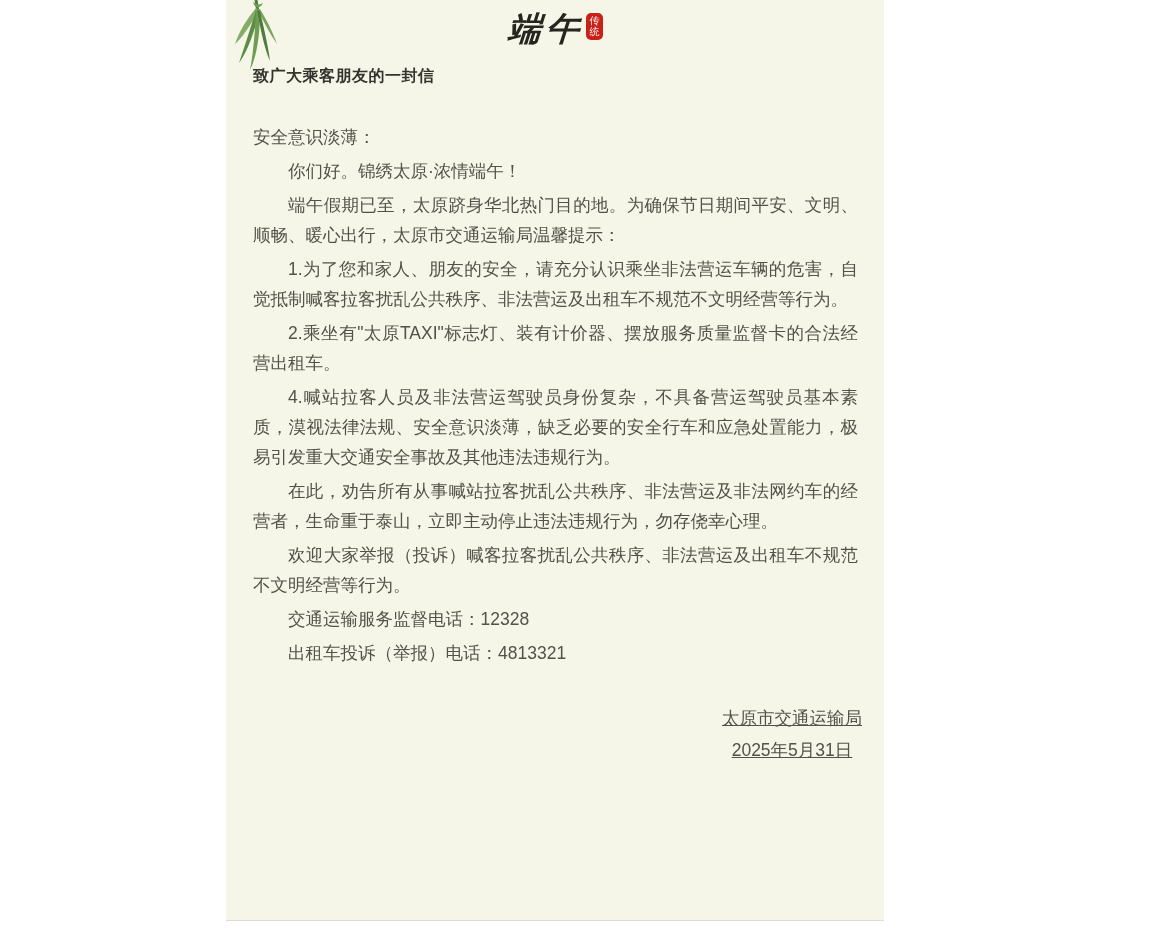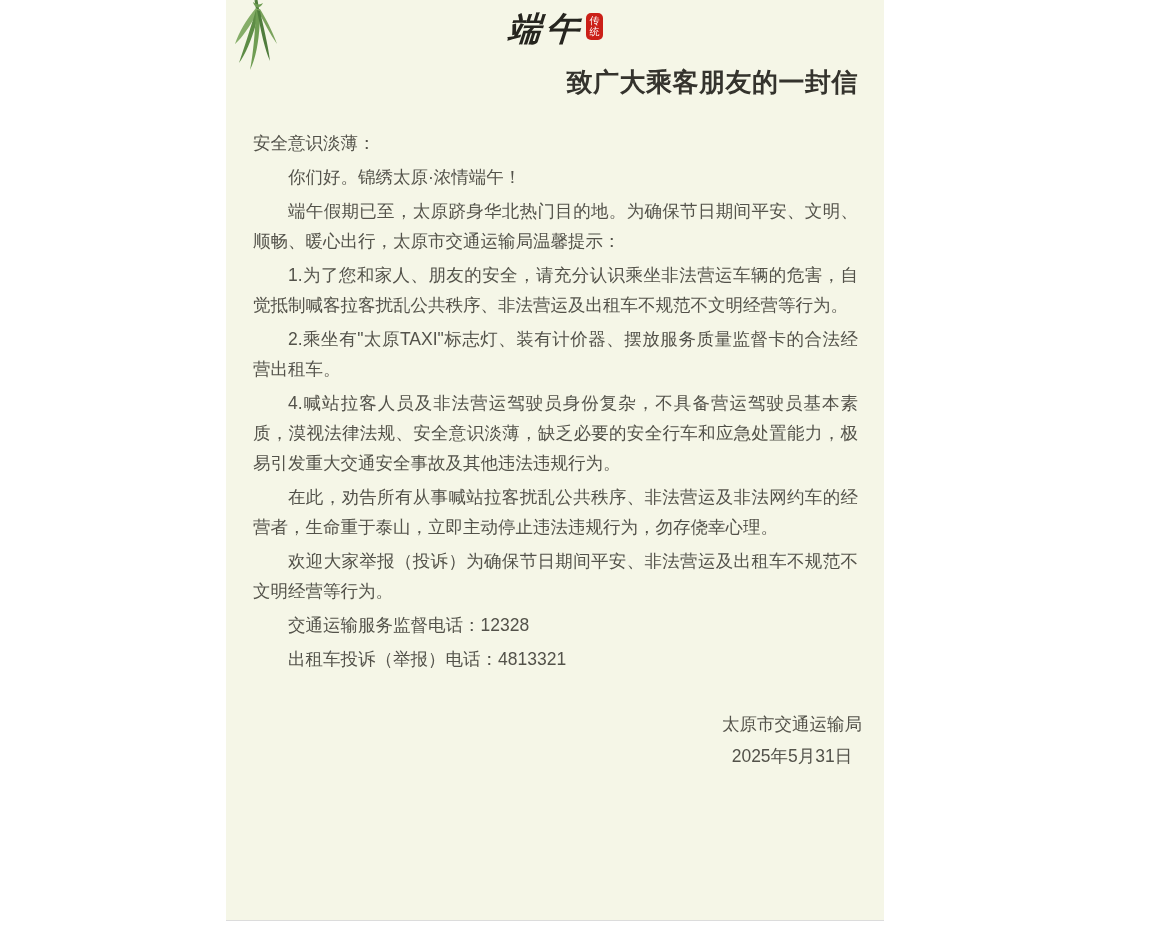--- a/index.html
+++ b/index.html
@@ -19,29 +19,29 @@
     font-family:"DejaVu Serif","Liberation Serif",serif;
     font-style:italic;font-weight:bold;font-size:33px;line-height:38px;
     color:#26251f;letter-spacing:5px;transform:skewX(-4deg);
   }
   .seal{
     width:17px;margin:3px 0 0 2px;padding:3px 0;border-radius:5px;
     display:flex;flex-direction:column;align-items:center;gap:1px;
   }
   .seal span{color:#ffffff;font-size:10px;line-height:10px;}
   .heading{
-    margin-top:12px;text-align:right;font-size:26px;line-height:28px;
+    margin-top:6px;text-align:left;font-size:16px;line-height:28px;
     font-weight:bold;color:#34332d;letter-spacing:0.5px;
   }
   .letter-body{margin-top:32px;font-size:17.5px;line-height:30px;text-align:justify;}
   .para{margin:0 0 4px 0;}
   .para.indent{text-indent:2em;}
   .signature{
     float:right;text-align:center;margin-top:30px;margin-right:-4px;
-    font-size:17.5px;line-height:32px;
+    font-size:17.5px;line-height:32px;text-decoration:underline;
   }
 </style>
 </head>
 <body>
 
 <div class="letter" style="background: rgb(245, 246, 231); color: rgb(83, 82, 74);">
 
   <span class="leaf">
     <svg width="52" height="80" viewBox="0 0 52 80" xmlns="http://www.w3.org/2000/svg">
       <path d="M24 0 L26 12" stroke="#4f7c3c" stroke-width="3" fill="none"></path>
@@ -65,21 +65,21 @@
   <div class="heading">致广大乘客朋友的一封信</div>
 
   <div class="letter-body" id="letter-body">
       <p class="para">安全意识淡薄：</p>
       <p class="para indent">你们好。锦绣太原·浓情端午！</p>
       <p class="para indent">端午假期已至，太原跻身华北热门目的地。为确保节日期间平安、文明、顺畅、暖心出行，太原市交通运输局温馨提示：</p>
       <p class="para indent">1.为了您和家人、朋友的安全，请充分认识乘坐非法营运车辆的危害，自觉抵制喊客拉客扰乱公共秩序、非法营运及出租车不规范不文明经营等行为。</p>
       <p class="para indent">2.乘坐有"太原TAXI"标志灯、装有计价器、摆放服务质量监督卡的合法经营出租车。</p>
       <p class="para indent">4.喊站拉客人员及非法营运驾驶员身份复杂，不具备营运驾驶员基本素质，漠视法律法规、安全意识淡薄，缺乏必要的安全行车和应急处置能力，极易引发重大交通安全事故及其他违法违规行为。</p>
       <p class="para indent">在此，劝告所有从事喊站拉客扰乱公共秩序、非法营运及非法网约车的经营者，生命重于泰山，立即主动停止违法违规行为，勿存侥幸心理。</p>
-      <p class="para indent">欢迎大家举报（投诉）为确保节日期间平安、非法营运及出租车不规范不文明经营等行为。</p>
+      <p class="para indent">欢迎大家举报（投诉）喊客拉客扰乱公共秩序、非法营运及出租车不规范不文明经营等行为。</p>
       <p class="para indent">交通运输服务监督电话：12328</p>
       <p class="para indent">出租车投诉（举报）电话：4813321</p>
     </div>
 
   <div class="signature">
     <div>太原市交通运输局</div>
     <div>2025年5月31日</div>
   </div>
 
 </div>

